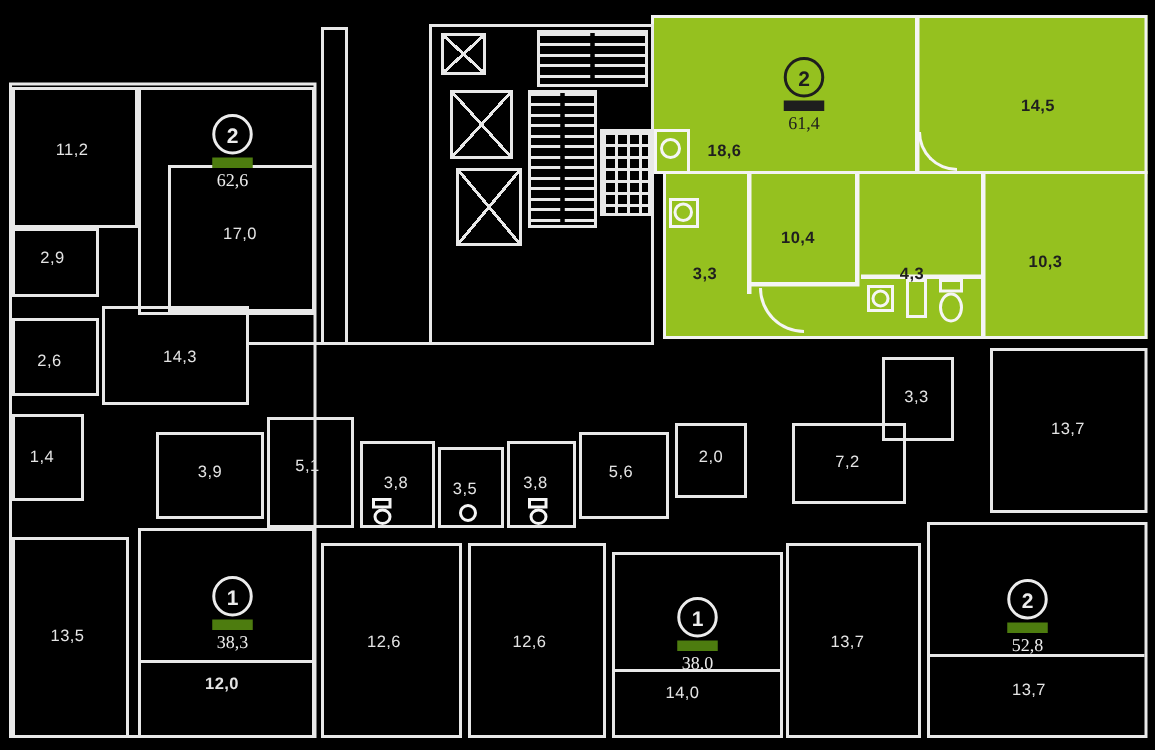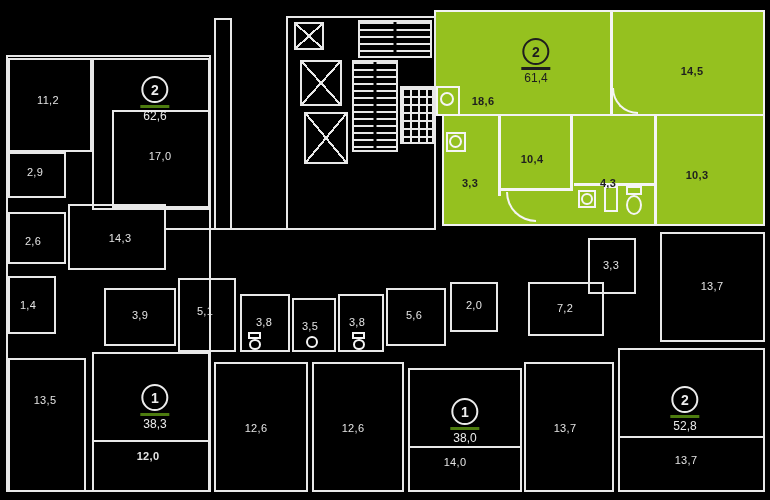--- a/index.html
+++ b/index.html
@@ -24,21 +24,21 @@
   .fix.oval{border-radius:50%;}
   .arc{position:absolute;border-left:2px solid #f5f5f5;border-bottom:2px solid #f5f5f5;
        border-radius:0 0 0 100%;box-sizing:border-box;}
   .label{position:absolute;transform:translate(-50%,-50%);font-size:11px;color:#e4e4e4;
          letter-spacing:.3px;white-space:nowrap;}
   .label.dark{color:#1f1f1f;font-weight:600;margin-top:11px;}
   .badge{position:absolute;transform:translateX(-50%);display:flex;flex-direction:column;
          align-items:center;color:#ececec;}
   .badge .circ{width:27px;height:27px;border-radius:50%;border:2px solid #ececec;display:flex;
                align-items:center;justify-content:center;font-size:14px;font-weight:700;box-sizing:border-box;}
-  .badge .area{font-size:12px;margin-top:2px;padding:1px 3px 0;border-top:3px solid #4d7c0f;}
+  .badge .area{font-size:12px;margin-top:2px;padding:1px 3px 0;border-top:7px solid #4d7c0f;font-family:Liberation Serif, serif;}
   .badge.selected{color:#1e1e1e;}
   .badge.selected .circ{border-color:#1e1e1e;}
   .badge.selected .area{border-top-color:#1e1e1e;}
 </style>
 </head>
 <body>
 
 <div id="plan">
 
   <div class="gfill" style="left:434px;top:10px;width:331px;height:106px;"></div>
@@ -126,21 +126,21 @@
     <div class="label" style="left: 140px; top: 315px;">3,9</div>
     <div class="label" style="left: 205px; top: 311px;">5,1</div>
     <div class="label" style="left: 264px; top: 322px;">3,8</div>
     <div class="label" style="left: 310px; top: 326px;">3,5</div>
     <div class="label" style="left: 357px; top: 322px;">3,8</div>
     <div class="label" style="left: 414px; top: 315px;">5,6</div>
     <div class="label" style="left: 474px; top: 305px;">2,0</div>
     <div class="label" style="left: 565px; top: 308px;">7,2</div>
     <div class="label" style="left: 611px; top: 265px;">3,3</div>
     <div class="label" style="left: 712px; top: 286px;">13,7</div>
-    <div class="label" style="left: 45px; top: 400px;">13,5</div>
+    <div class="label" style="left: 45px; top: 424px;">13,5</div>
     <div class="label" style="left: 148px; top: 456px; font-weight: bold;">12,0</div>
     <div class="label" style="left: 256px; top: 428px;">12,6</div>
     <div class="label" style="left: 353px; top: 428px;">12,6</div>
     <div class="label" style="left: 455px; top: 462px;">14,0</div>
     <div class="label" style="left: 565px; top: 428px;">13,7</div>
     <div class="label" style="left: 686px; top: 460px;">13,7</div>
     <div class="badge selected" style="left: 536px; top: 38px;">
       <div class="circ">2</div>
       <div class="area">61,4</div>
     </div>

